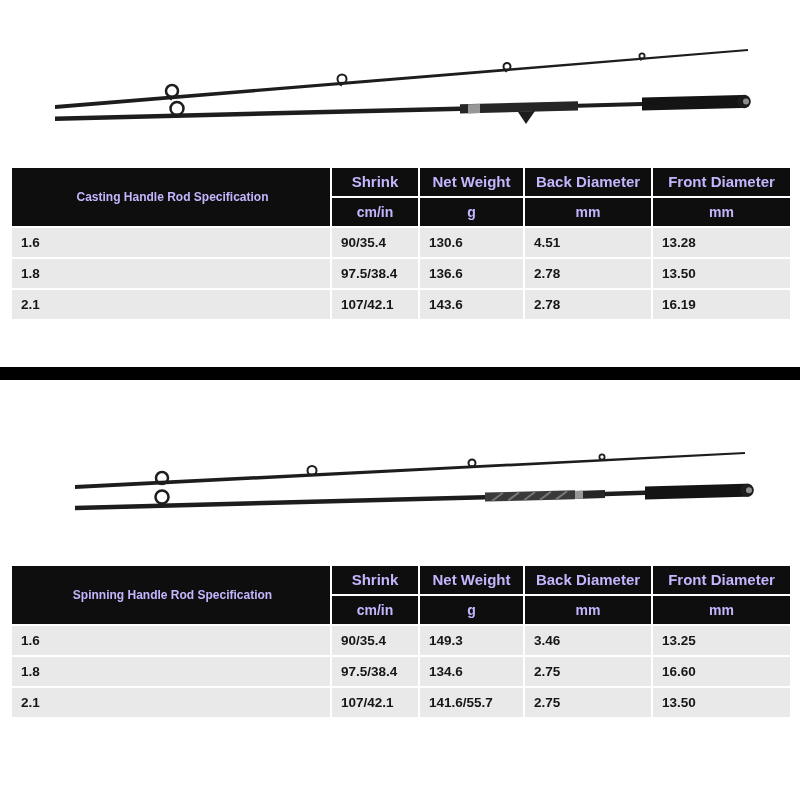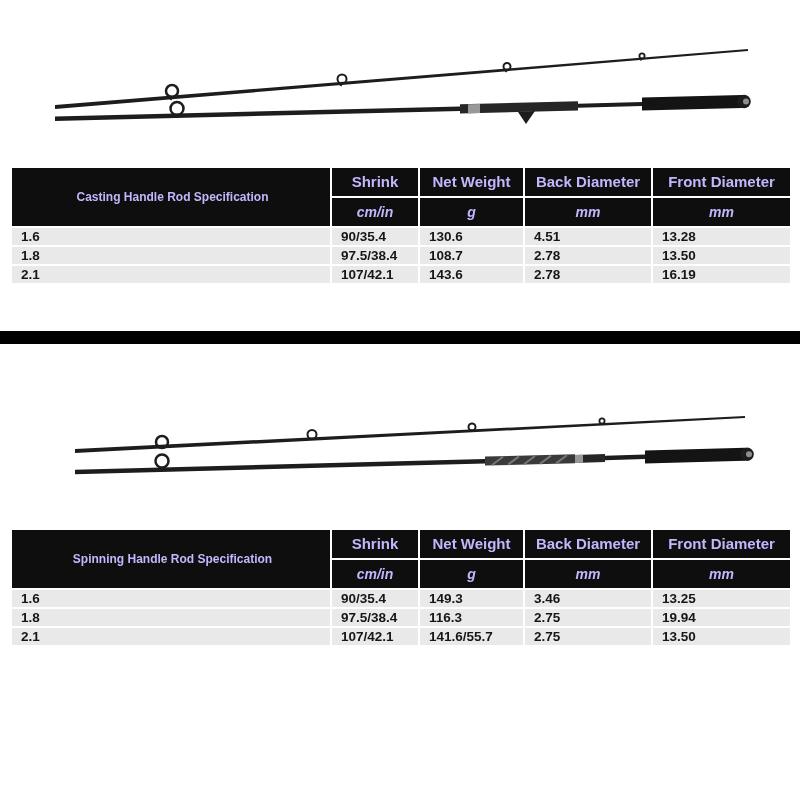--- a/index.html
+++ b/index.html
@@ -21,26 +21,26 @@
     margin: 18px 10px 0 10px;
   }
   .t2 { margin-top: 20px; }
   .spec-table th, .spec-table td { border: 2px solid #ffffff; }
   .spec-table thead th {
     background: #0e0e0e; color: #c4b5fd;
     text-align: center; padding: 5px 9px;
     font-size: 15px; font-weight: bold;
     line-height: 18px;
   }
-  .spec-table thead th.unit { font-size: 14px; font-style: italic; }
+  .spec-table thead th.unit { font-size: 14px; }
   .spec-table .title-cell { font-size: 12px; vertical-align: middle; padding-left: 12px; }
   .spec-table tbody td {
     background: #e9e9e9; color: #161616;
     font-weight: bold; font-size: 13.5px;
-    padding: 0 9px; line-height: 17px;
+    padding: 6px 9px; line-height: 17px;
   }
   .divider { width: 800px; height: 13px; background: #000000; margin-top: 46px; }
 </style>
 </head>
 <body>
 
 <div class="rod-figure fig1">
   <svg viewBox="0 0 800 112" width="800" height="112">
     <g>
       <polygon points="55,73 748,15 748,13 55,69" fill="#1d1d1d"></polygon>
@@ -101,21 +101,21 @@
     <tr>
       <td>1.6</td>
       <td>90/35.4</td>
       <td>130.6</td>
       <td>4.51</td>
       <td>13.28</td>
     </tr>
     <tr>
       <td>1.8</td>
       <td>97.5/38.4</td>
-      <td>108.7</td>
+      <td>136.6</td>
       <td>2.78</td>
       <td>13.50</td>
     </tr>
     <tr>
       <td>2.1</td>
       <td>107/42.1</td>
       <td>143.6</td>
       <td>2.78</td>
       <td>16.19</td>
     </tr>
@@ -189,23 +189,23 @@
     <tr>
       <td>1.6</td>
       <td>90/35.4</td>
       <td>149.3</td>
       <td>3.46</td>
       <td>13.25</td>
     </tr>
     <tr>
       <td>1.8</td>
       <td>97.5/38.4</td>
-      <td>116.3</td>
+      <td>134.6</td>
       <td>2.75</td>
-      <td>19.94</td>
+      <td>16.60</td>
     </tr>
     <tr>
       <td>2.1</td>
       <td>107/42.1</td>
       <td>141.6/55.7</td>
       <td>2.75</td>
       <td>13.50</td>
     </tr>
   </tbody>
 </table>

